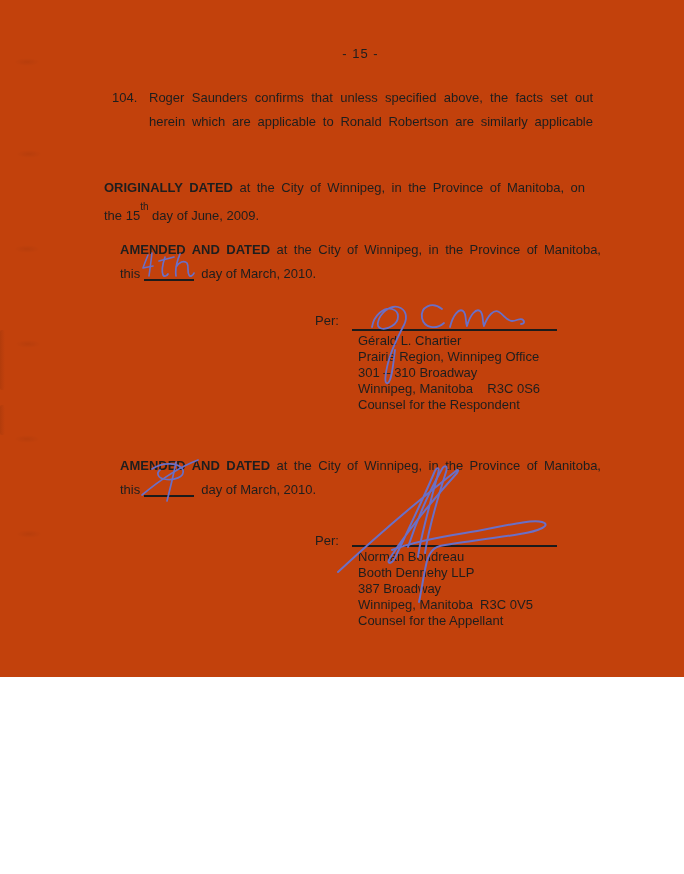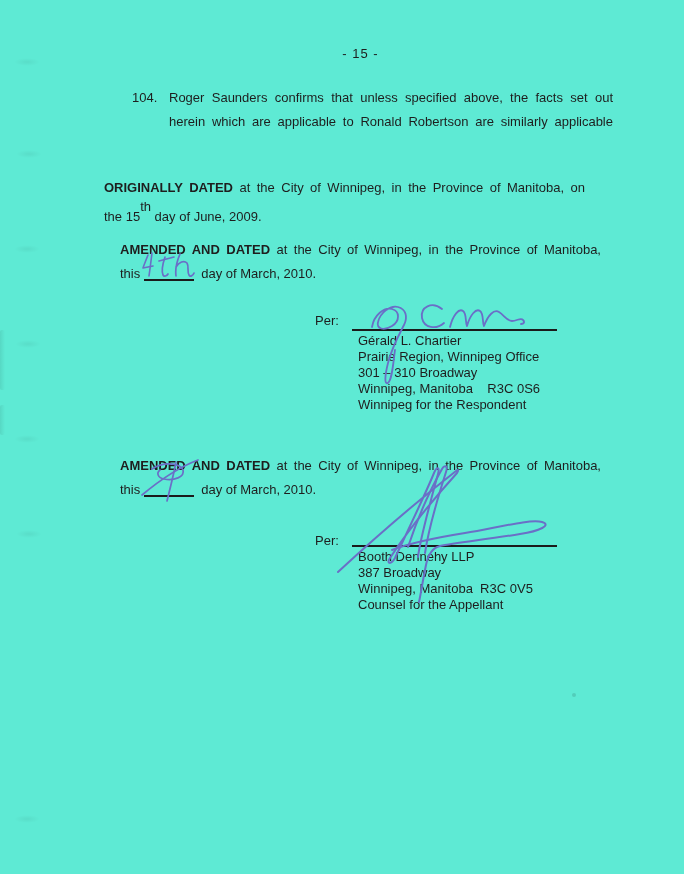--- a/index.html
+++ b/index.html
@@ -1,21 +1,21 @@
 <!DOCTYPE html>
 <html><head>
 <meta charset="utf-8">
 <style>
   html,body { margin:0; padding:0; background:#ffffff; }
   .page {
     position: relative;
     width: 684px;
-    height: 874px;
+    height: 677px;
     margin: 0 auto;
-    background: #5eead4;
+    background: #c2410c;
     font-family: "Liberation Sans", "DejaVu Sans", sans-serif;
     font-size: 13px;
     color: #1e1e1e;
     overflow: hidden;
   }
   .abs { position: absolute; }
 
   
   .page-number {
     top: 46px; left: 120px; width: 481px;
@@ -29,27 +29,27 @@
     height: 24px;
     line-height: 24px;
     overflow: hidden;
   }
   .jl::after { content: ""; display: inline-block; width: 100%; height: 0; }
   .nl { height: 24px; line-height: 24px; }
 
   b { font-weight: bold; }
 
   sup.ord {
-    font-size: 13px;
+    font-size: 10px;
     position: relative;
     top: -5px;
   }
 
   
-  .para104 { top: 86px; left: 132px; width: 481px; }
+  .para104 { top: 86px; left: 112px; width: 481px; }
   .para-number { position: absolute; left: 0; top: 0; height: 24px; line-height: 24px; }
   .para-body { margin-left: 37px; }
 
   .dated1 { top: 176px; left: 104px; width: 481px; }
   .dated2 { top: 238px; left: 120px; width: 481px; }
   .dated3 { top: 454px; left: 120px; width: 481px; }
 
   .blank-line {
     display: inline-block;
     width: 50px;
@@ -135,31 +135,32 @@
     <div class="nl"><span>this</span><span class="blank-line"></span><span>day of March, 2010.</span></div>
   </div>
 
   <div class="abs per-label-1">Per:</div>
   <div class="abs sig-rule sig-rule-1"></div>
   <div class="abs addr addr-1">
     <div class="addr-line">Gérald L. Chartier</div>
     <div class="addr-line">Prairie Region, Winnipeg Office</div>
     <div class="addr-line">301 – 310 Broadway</div>
     <div class="addr-line">Winnipeg, Manitoba    R3C 0S6</div>
-    <div class="addr-line">Winnipeg for the Respondent</div>
+    <div class="addr-line">Counsel for the Respondent</div>
   </div>
 
   <div class="abs dated3">
     <div class="jl"><b>AMENDED AND DATED</b><span> at the City of Winnipeg, in the Province of Manitoba,</span></div>
     <div class="nl"><span>this</span><span class="blank-line"></span><span>day of March, 2010.</span></div>
   </div>
 
   <div class="abs per-label-2">Per:</div>
   <div class="abs sig-rule sig-rule-2"></div>
   <div class="abs addr addr-2">
+    <div class="addr-line">Norman Boudreau</div>
     <div class="addr-line">Booth Dennehy LLP</div>
     <div class="addr-line">387 Broadway</div>
     <div class="addr-line">Winnipeg, Manitoba  R3C 0V5</div>
     <div class="addr-line">Counsel for the Appellant</div>
   </div>
 
   <svg class="abs ink hw1-svg" width="56" height="34" viewBox="0 0 56 34">
     <path d="M8,7 C6,12 4,17 3,20 L13,18" stroke-width="1.6"></path>
     <path d="M12,5 C11,13 10,21 9,28" stroke-width="1.6"></path>
     <path d="M25,9 C23,15 21,22 23,27 C24,29 27,28 28,26" stroke-width="1.7"></path>

